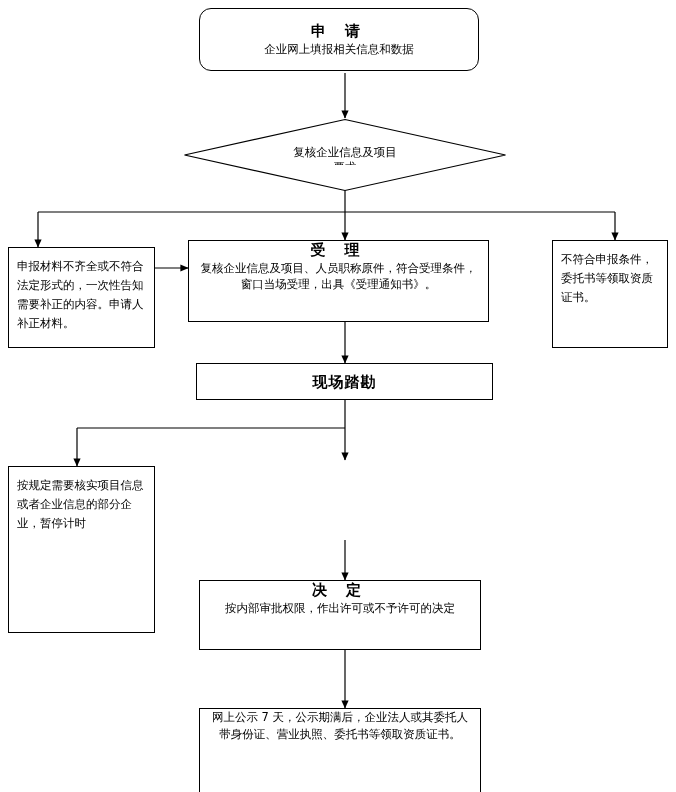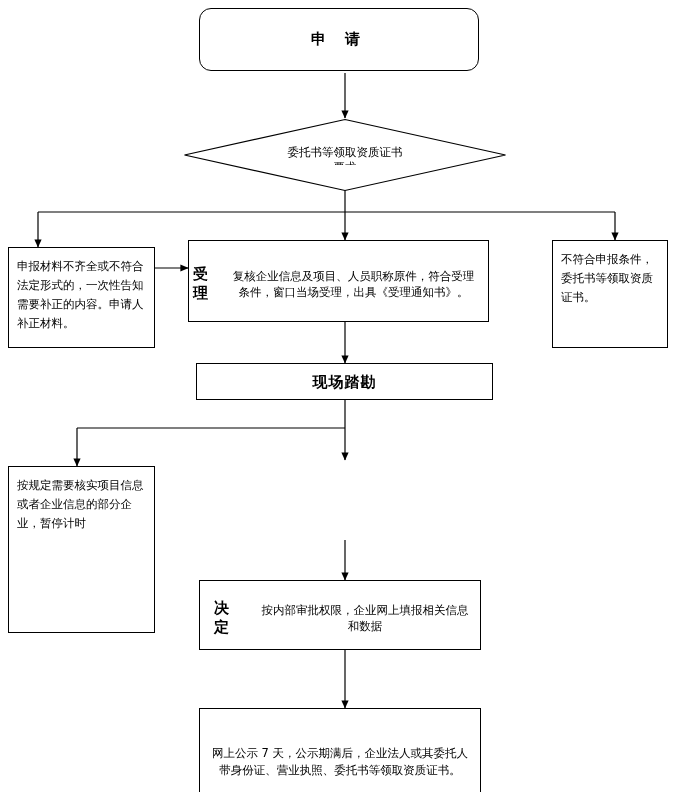--- a/index.html
+++ b/index.html
@@ -26,32 +26,31 @@
     width: 676px;
     height: 792px;
     pointer-events: none;
   }
   .node {
     position: absolute;
     box-sizing: border-box;
     border: 1px solid #000000;
     background: #ffffff;
     display: flex;
-    flex-direction: row;
+    flex-direction: column;
     align-items: center;
     text-align: center;
   }
   .node.centered {
     justify-content: center;
   }
   .node.rounded {
     border-radius: 12px;
   }
   .node.pad-top {
-    padding-top: 7px;
   }
   .node.leftbox {
     align-items: flex-start;
     text-align: left;
     justify-content: flex-start;
     padding: 9px 3px 0 8px;
   }
   .ttl {
     font-size: 15px;
     font-weight: bold;
@@ -141,28 +140,29 @@
       <path d="M345,428 L345,460" marker-end="url(#ah)"></path>
 
       <path d="M345,540 L345,580" marker-end="url(#ah)"></path>
 
       <path d="M345,650 L345,708" marker-end="url(#ah)"></path>
     </g>
   </svg>
 
   <div class="node rounded centered" style="left:199px; top:8px; width:280px; height:63px;">
     <div class="ttl">申 请</div>
+    <div class="sub">企业网上填报相关信息和数据</div>
   </div>
 
   <div class="diamond-wrap" style="left:183px; top:118px; width:324px; height:74px;">
     <svg width="324" height="74" viewBox="0 0 324 74">
       <polygon points="162,1.5 322.5,37 162,72.5 1.5,37" fill="#ffffff" stroke="#000000" stroke-width="1.2"></polygon>
     </svg>
     <div class="diamond-label">
-      <div>委托书等领取资质证书</div>
+      <div>复核企业信息及项目</div>
       <div class="dm-l2">要求</div>
     </div>
   </div>
 
   <div class="node leftbox" style="left:8px; top:247px; width:147px; height:101px;">
     <div class="body-txt">申报材料不齐全或不符合法定形式的，一次性告知需要补正的内容。申请人补正材料。</div>
   </div>
 
   <div class="node pad-top" style="left:188px; top:240px; width:301px; height:82px;">
     <div class="ttl">受 理</div>
@@ -177,20 +177,20 @@
     <div class="ttl-plain">现场踏勘</div>
   </div>
 
   <div class="node leftbox" style="left:8px; top:466px; width:147px; height:167px;">
     <div class="body-txt">按规定需要核实项目信息或者企业信息的部分企业，暂停计时</div>
   </div>
 
 
   <div class="node pad-top" style="left:199px; top:580px; width:282px; height:70px;">
     <div class="ttl">决 定</div>
-    <div class="sub">按内部审批权限，企业网上填报相关信息和数据</div>
+    <div class="sub">按内部审批权限，作出许可或不予许可的决定</div>
   </div>
 
   <div class="node pad-top" style="left:199px; top:708px; width:282px; height:100px;">
     <div class="body-txt-c">网上公示 7 天，公示期满后，企业法人或其委托人带身份证、营业执照、委托书等领取资质证书。</div>
   </div>
 
 </div>
 
 </body></html>

